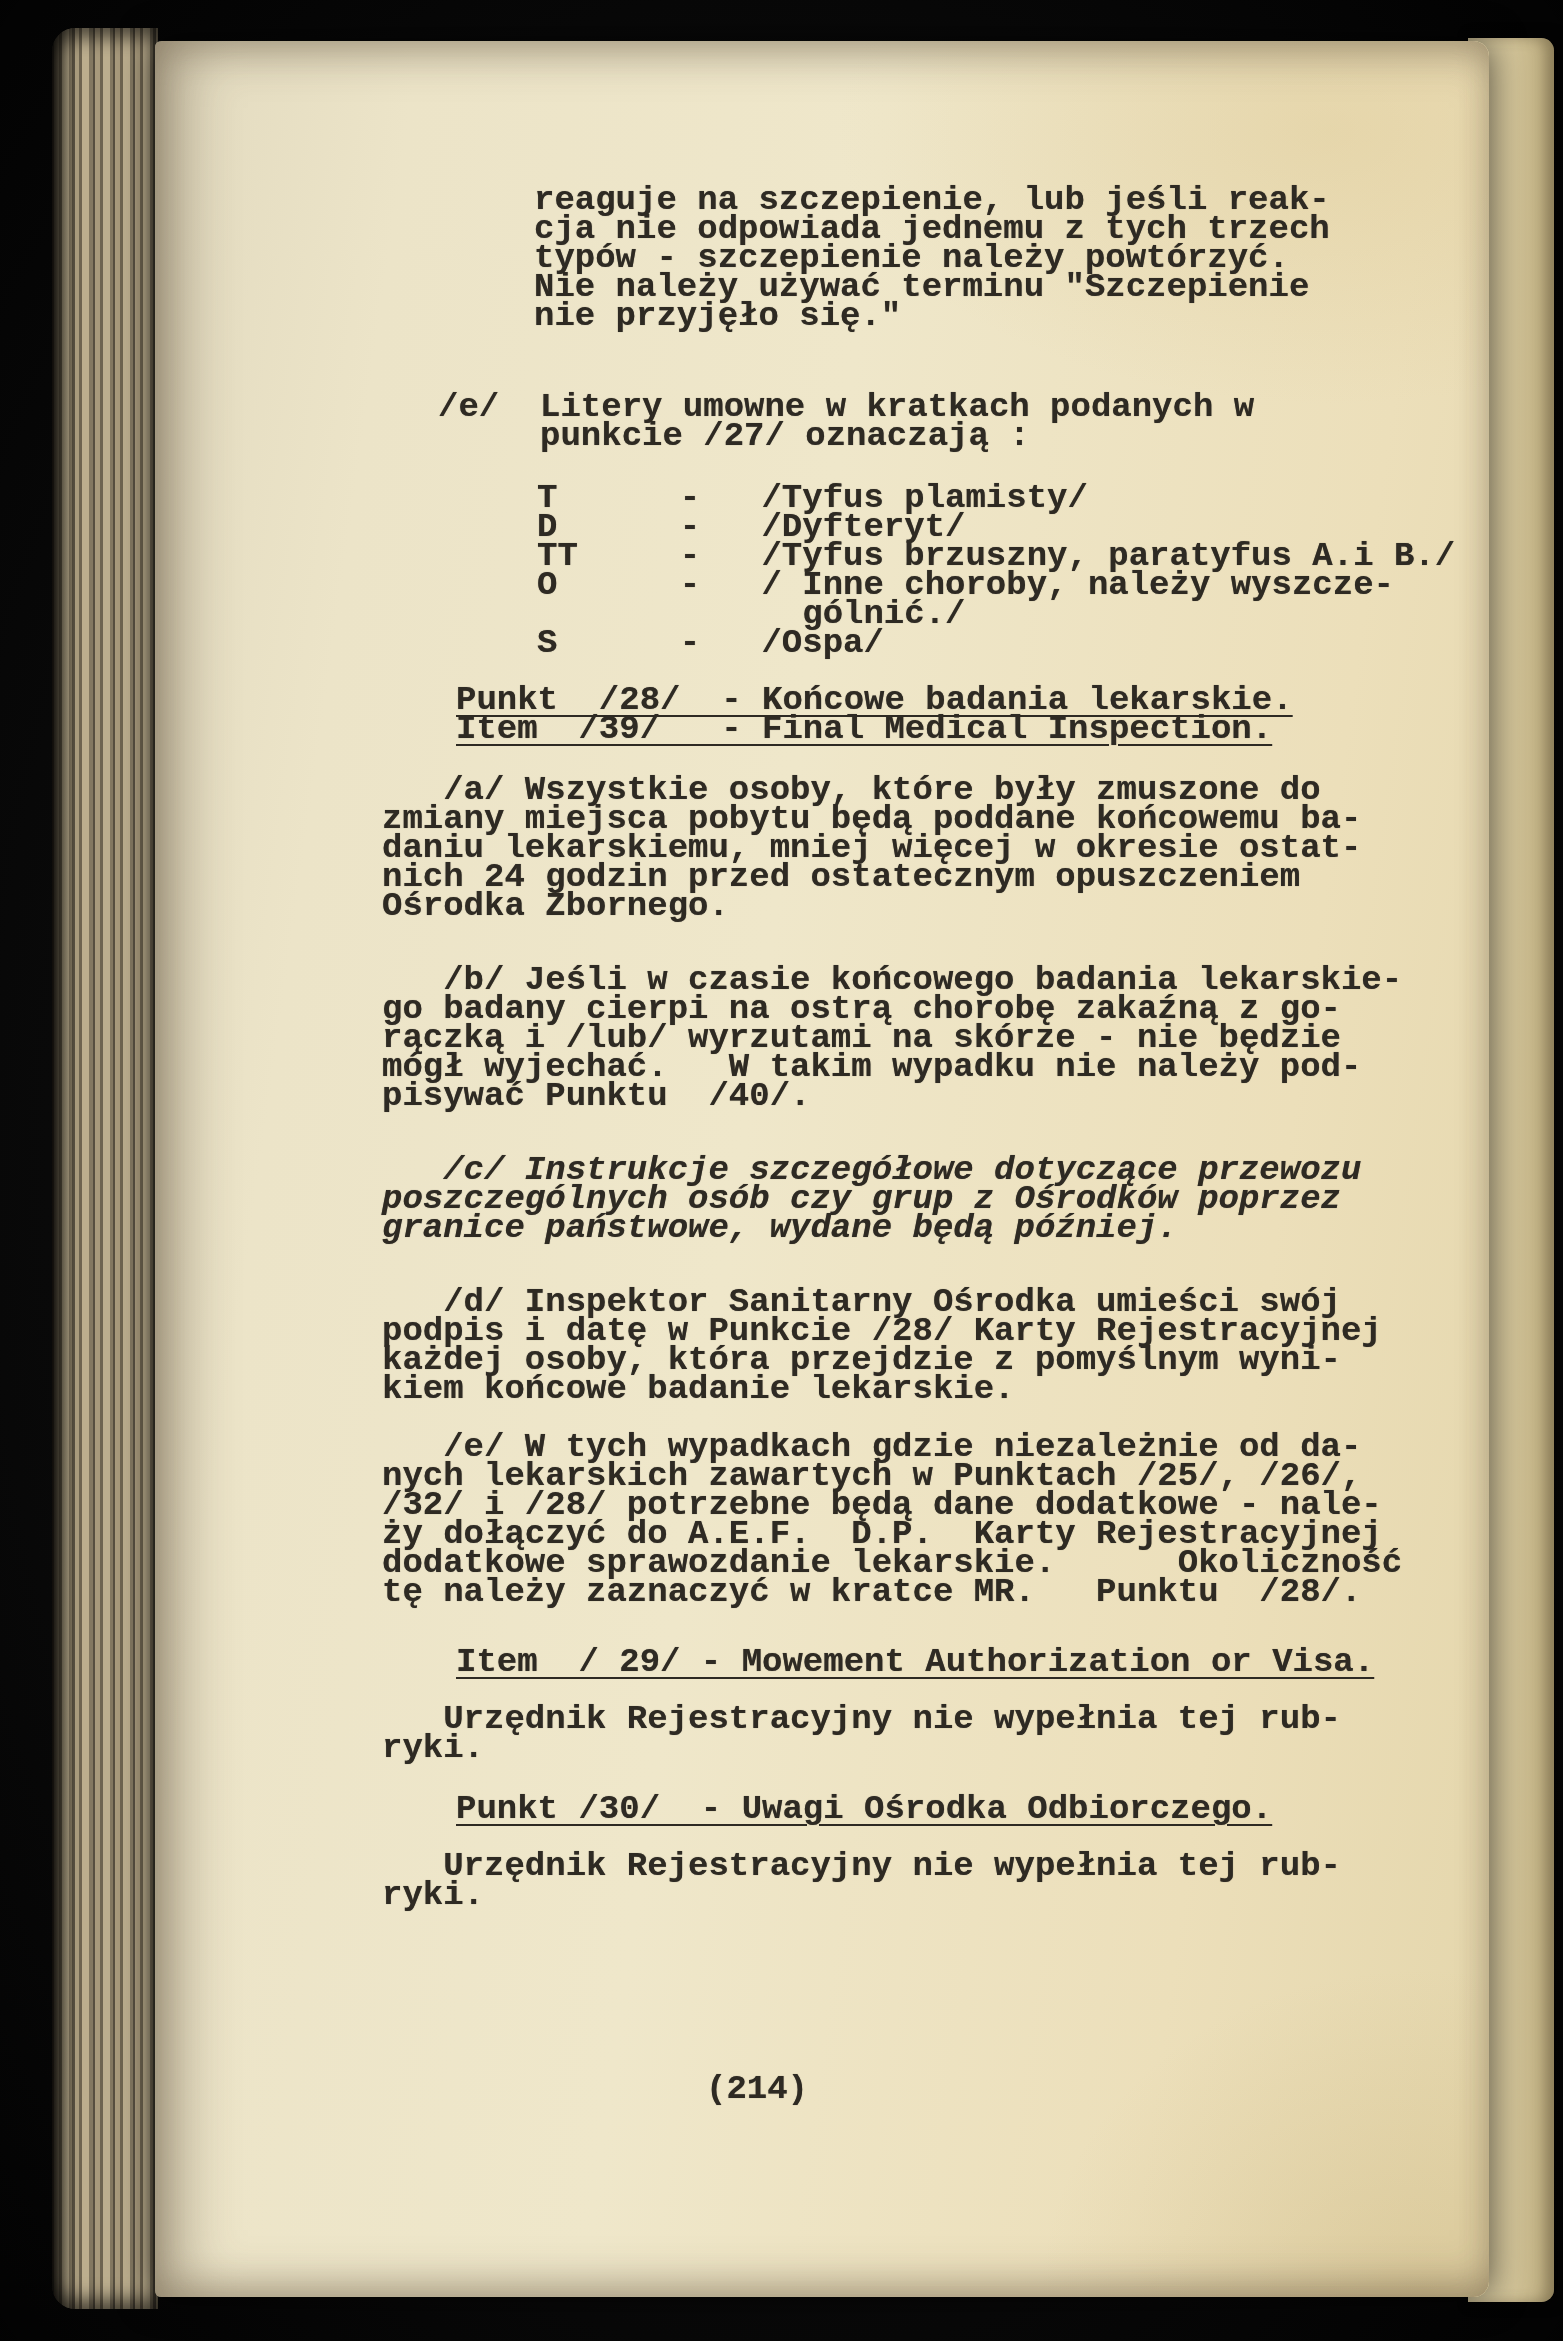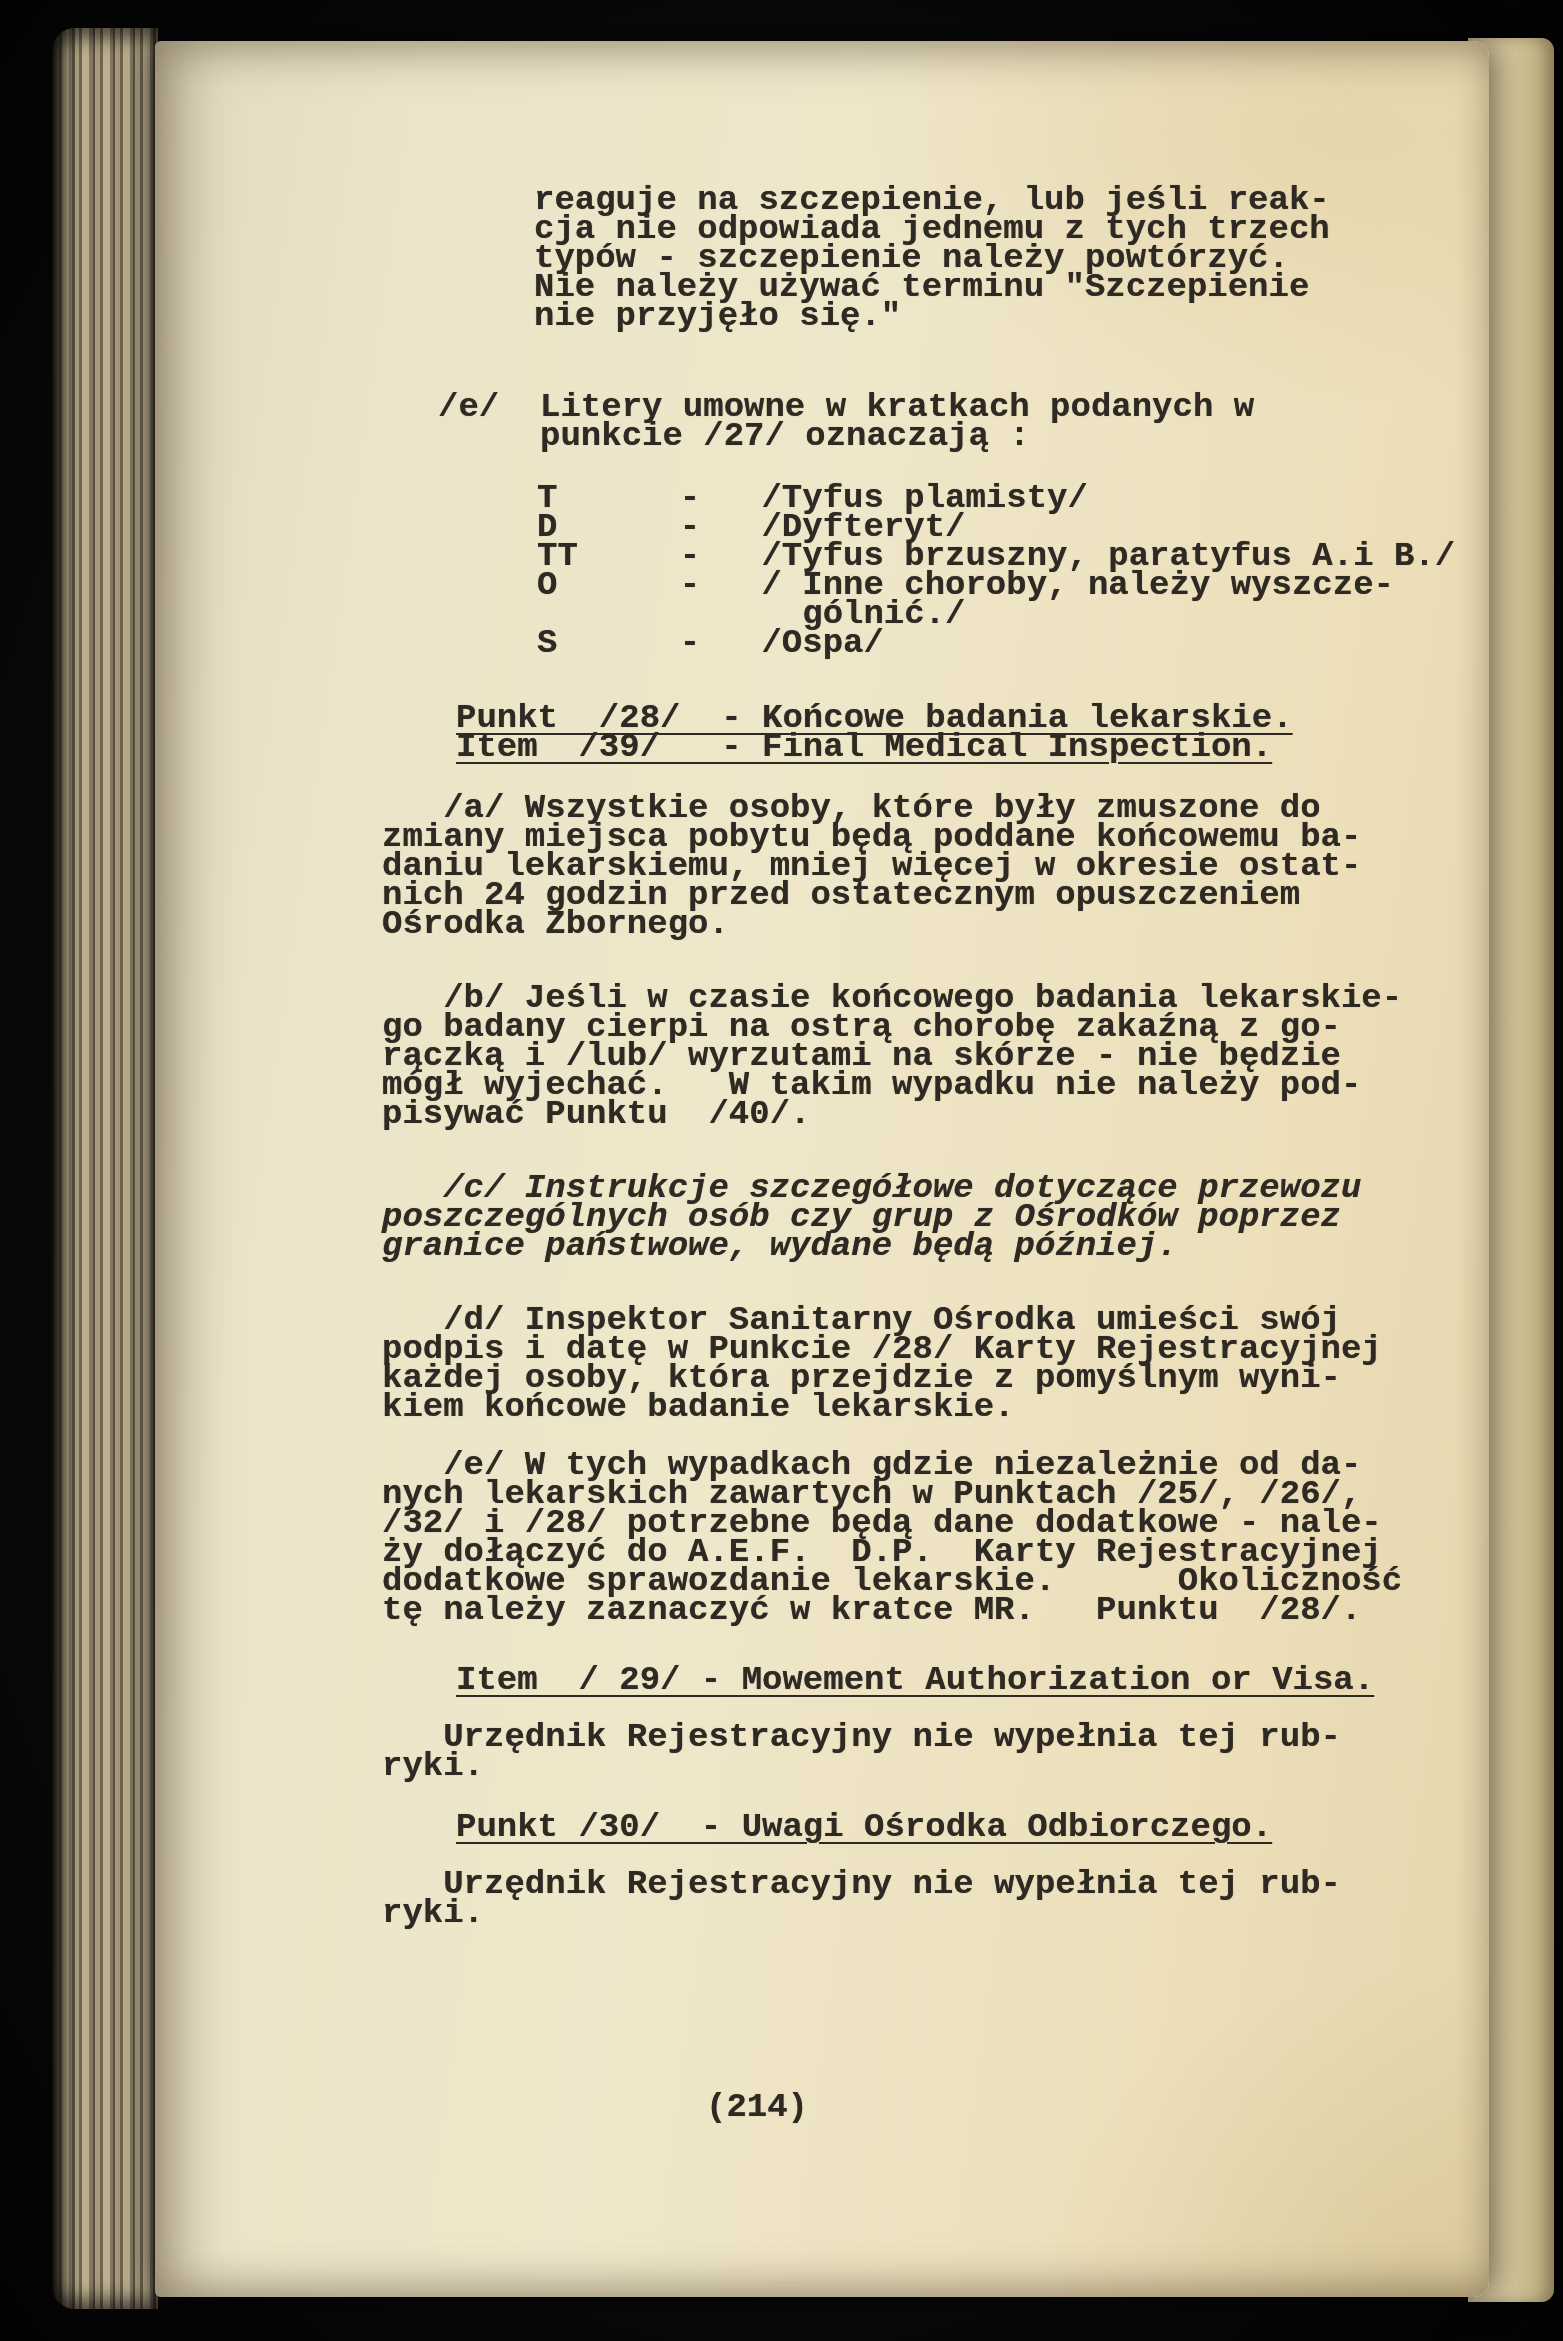--- a/index.html
+++ b/index.html
@@ -79,21 +79,21 @@
     line-height: 29px;
     font-weight: 700;
     text-shadow: 0 0 0.8px rgba(46,42,35,0.65);
   }
   .lines { white-space: pre; }
   .blk { margin: 0; }
   .b-intro   { margin-left: 152px; }
   .b-item-e  { margin-top: 62px; margin-left: 56px; }
   .b-legend  { margin-top: 33px; margin-left: 155px; }
   .heading   { margin-left: 74px; }
-  .b-h28     { margin-top: 46px; }
+  .b-h28     { margin-top: 28px; }
   .b-para-a  { margin-top: 32px; }
   .b-para-b  { margin-top: 45px; }
   .b-para-c  { margin-top: 45px; font-style: italic; }
   .b-para-d  { margin-top: 45px; }
   .b-para-e  { margin-top: 29px; }
   .b-h29     { margin-top: 41px; }
   .b-urz1    { margin-top: 28px; }
   .b-h30     { margin-top: 32px; }
   .b-urz2    { margin-top: 28px; }
   .b-pagenum { margin-top: 165px; margin-left: 324px; }

